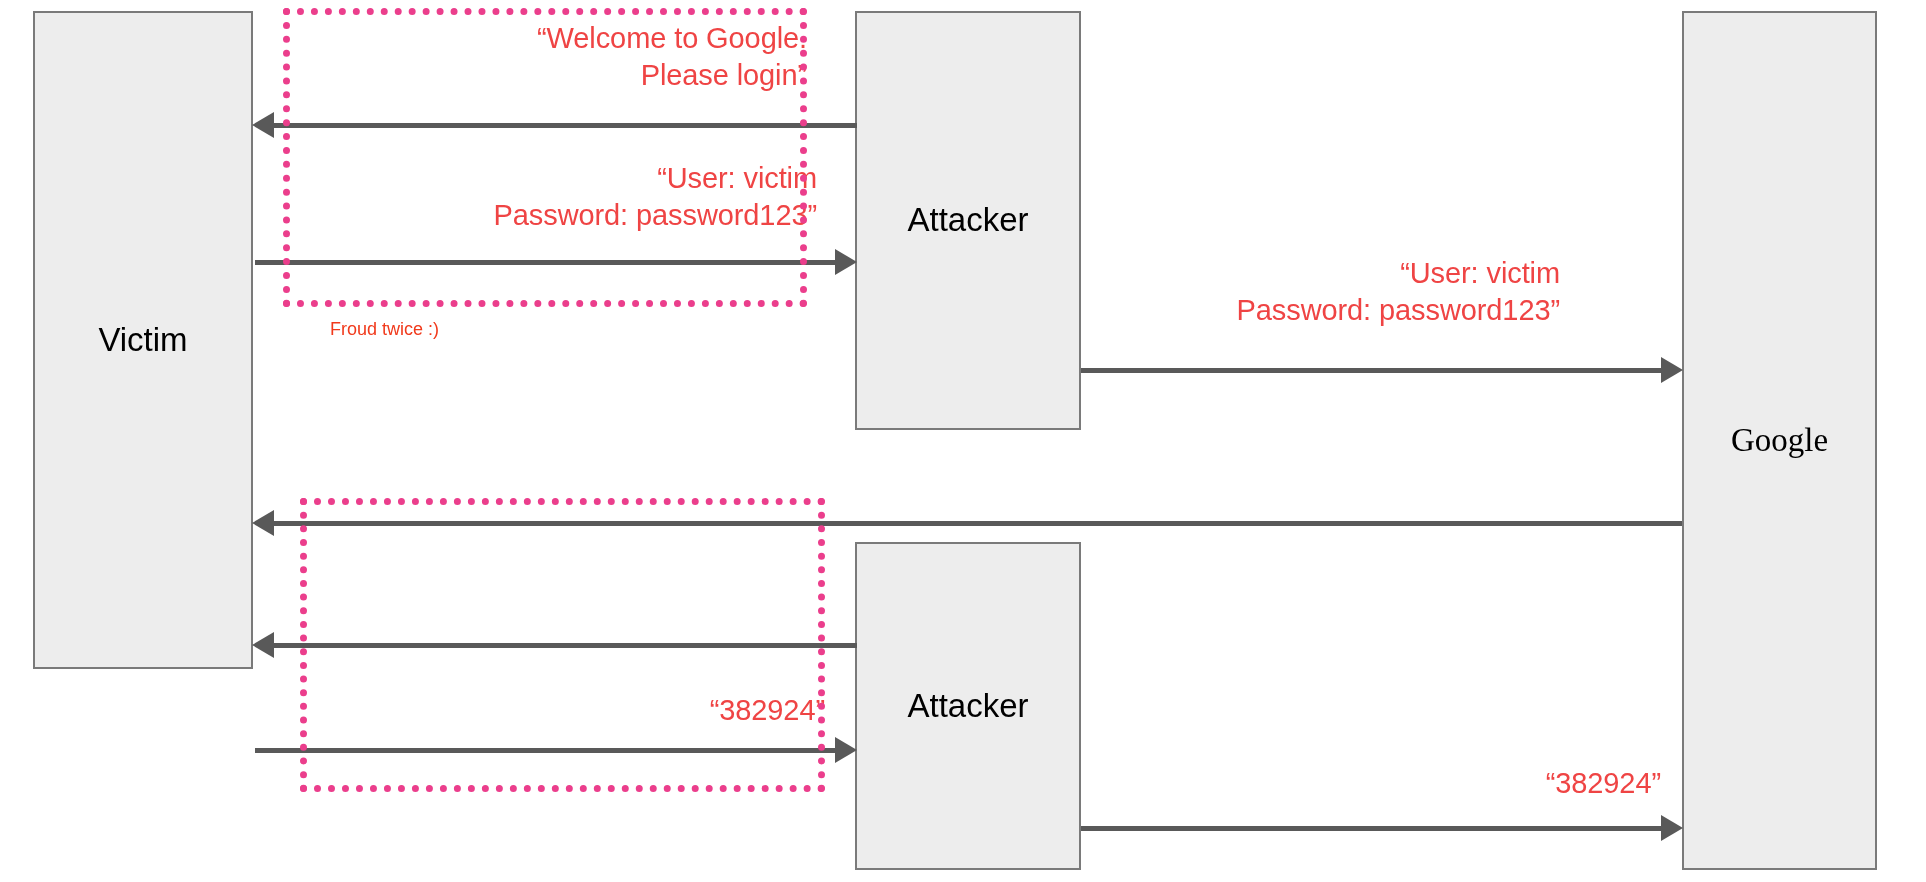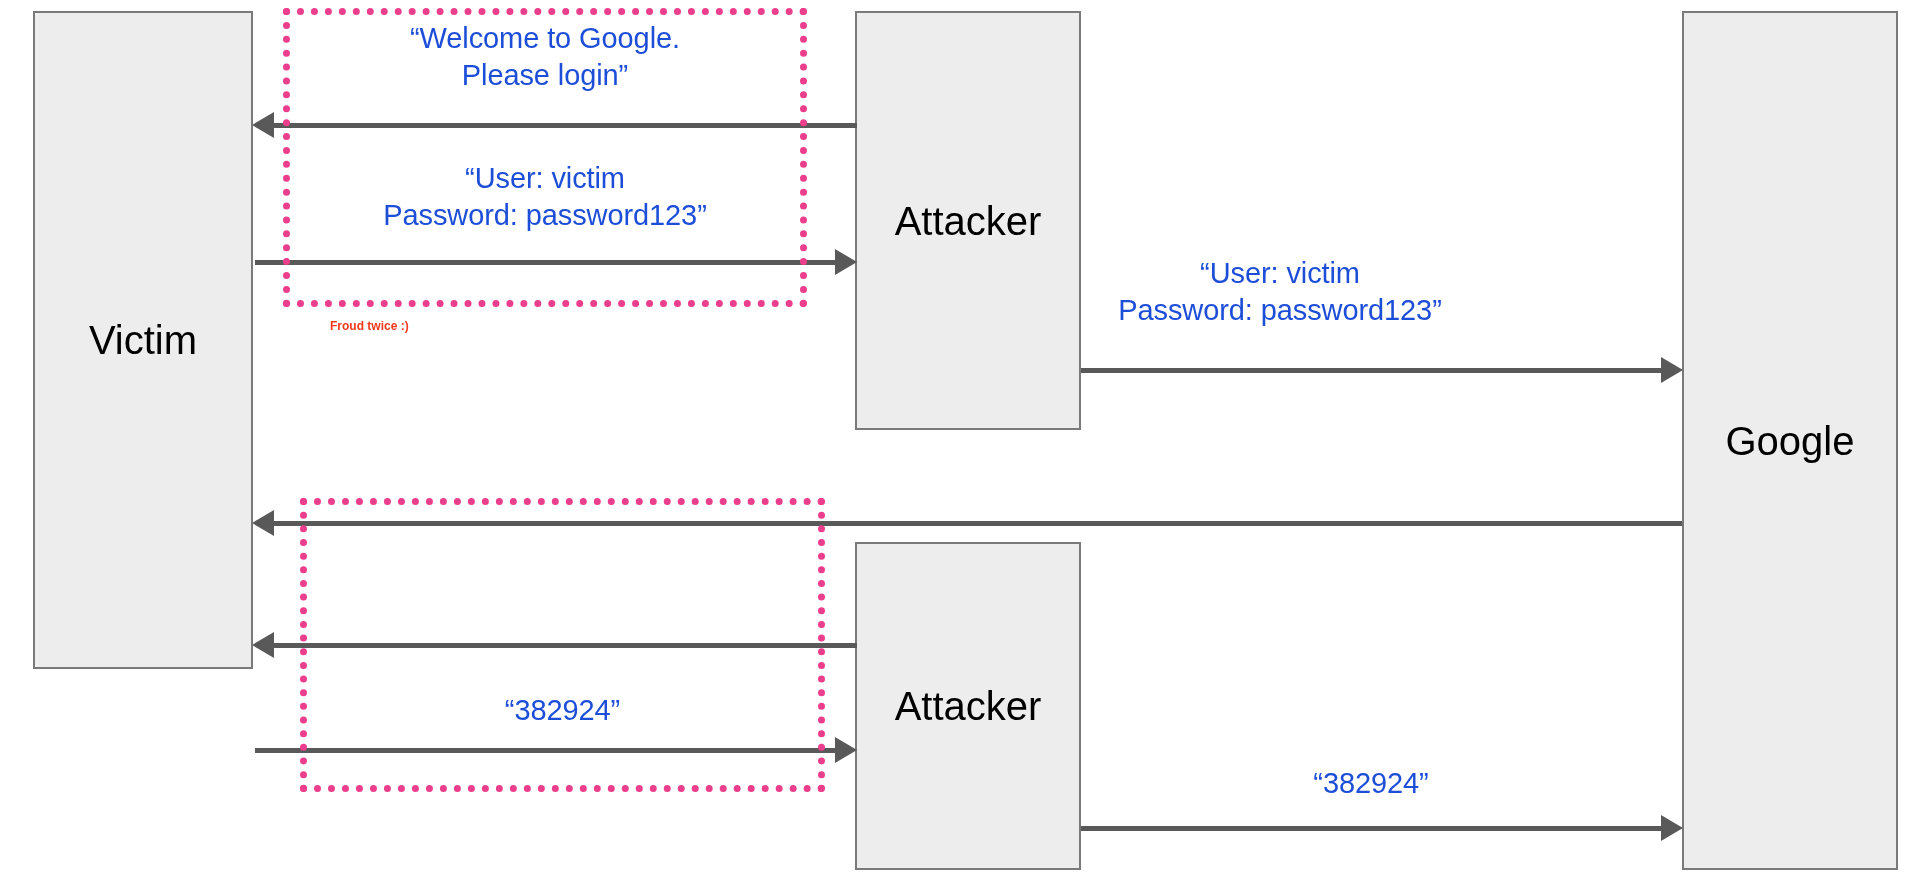--- a/index.html
+++ b/index.html
@@ -22,21 +22,21 @@
   .actor-box {
     position: absolute;
     background: #ededed;
     border: 2px solid #7a7a7a;
     box-sizing: border-box;
     display: flex;
     align-items: center;
     justify-content: center;
   }
   .actor-label {
-    font-size: 40px;
+    font-size: 33px;
     color: #000000;
     line-height: 1.1;
     white-space: nowrap;
     font-weight: 400;
   }
 
   
   .pink-frame {
     position: absolute;
     border: 7px dotted #eb3e8c;
@@ -62,31 +62,31 @@
     border-left: 22px solid #595959;
   }
   .arrow-head.left {
     border-right: 22px solid #595959;
   }
 
   
   .msg-label {
     position: absolute;
     font-size: 29px;
-    color: #1d4ed8;
+    color: #ef4444;
     line-height: 1.28;
-    text-align: center;
+    text-align: right;
     white-space: pre-line;
     letter-spacing: -0.1px;
   }
 
   .note-label {
     position: absolute;
-    font-size: 12px;
-    font-weight: bold;
+    font-size: 18px;
+    font-weight: normal;
     color: #f1391b;
     line-height: 1.1;
     white-space: nowrap;
   }
 </style>
 </head>
 <body>
 
 <div id="canvas">
 
@@ -95,21 +95,21 @@
   </div>
 
   <div class="actor-box" style="left:855px; top:11px; width:226px; height:419px;">
     <span class="actor-label">Attacker</span>
   </div>
 
   <div class="actor-box" style="left:855px; top:542px; width:226px; height:328px;">
     <span class="actor-label">Attacker</span>
   </div>
 
-  <div class="actor-box" style="left:1682px; top:11px; width:216px; height:859px;">
+  <div class="actor-box" style="left:1682px; top:11px; width:195px; height:859px;font-family:Liberation Serif, serif;">
     <span class="actor-label">Google</span>
   </div>
 
   <div class="msg-label" style="left:283px; top:20px; width:524px;">“Welcome to Google.
 Please login”</div>
   <div class="arrow" style="left:272px; top:123px; width:585px;"></div>
   <div class="arrow-head left" style="left:252px; top:112px;"></div>
 
   <div class="msg-label" style="left:273px; top:160px; width:544px;">“User: victim
 Password: password123”</div>

